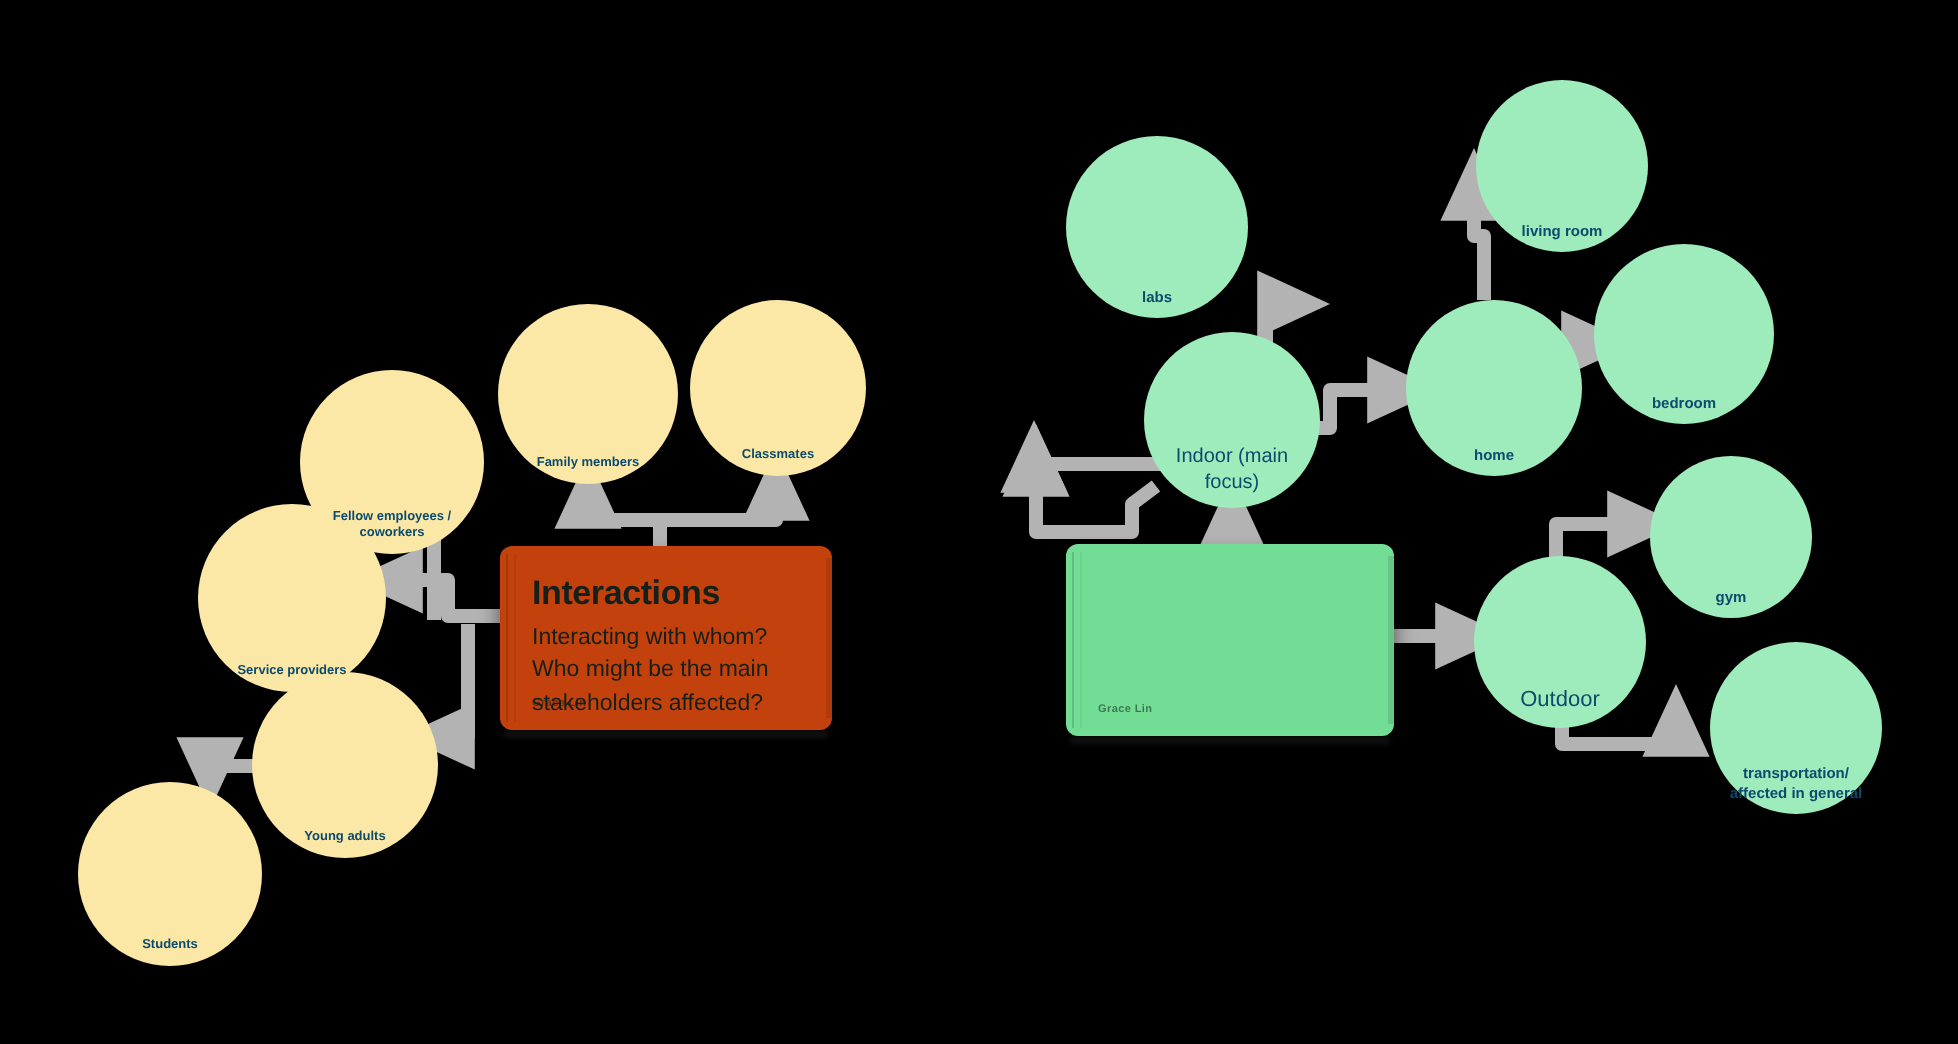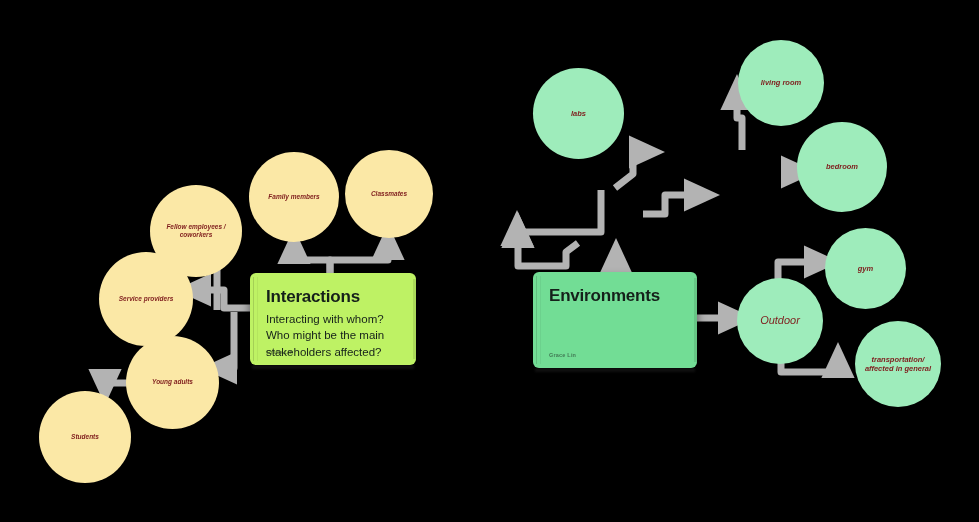--- a/index.html
+++ b/index.html
@@ -27,44 +27,43 @@
     left: 0; top: 0;
     width: 979px;
     height: 522px;
     pointer-events: none;
   }
   
   .bubble {
     position: absolute;
     border-radius: 50%;
     display: flex;
-    align-items: center;
+    align-items: flex-end;
     justify-content: center;
     text-align: center;
-    color: #7f1d1d;
+    color: #0c4a6e;
     box-sizing: border-box;
     line-height: 1.25;
     padding: 6px;
-    font-style: italic;
   }
   .bubble.yellow { background: #fbe8a6; }
   .bubble.green  { background: #9eecbb; }
   .bubble .label { display: block; }
 
   
   .card {
     position: absolute;
     box-sizing: border-box;
     border-radius: 6px;
     padding: 14px 16px 8px 16px;
     color: #15201a;
     overflow: hidden;
   }
   .card.yellow {
-    background: #bef264;
+    background: #c2410c;
     box-shadow: 0 6px 10px rgba(0,0,0,0.55);
   }
   .card.green {
     background: #72dd95;
     box-shadow: 0 6px 10px rgba(0,0,0,0.55);
   }
   .card .card-title {
     font-size: 17px;
     font-weight: 700;
     letter-spacing: -0.2px;
@@ -205,35 +204,40 @@
 
 
   <div class="bubble green" style="left:738px; top:40px; width:86px; height:86px;">
     <span class="label t-md">living room</span>
   </div>
 
   <div class="bubble green" style="left:797px; top:122px; width:90px; height:90px;">
     <span class="label t-md">bedroom</span>
   </div>
 
-
+  <div class="bubble green" style="left:703px; top:150px; width:88px; height:88px;">
+    <span class="label t-md">home</span>
+  </div>
+
+  <div class="bubble green" style="left:572px; top:166px; width:88px; height:88px;">
+    <span class="label t-lg">Indoor (main focus)</span>
+  </div>
 
   <div class="bubble green" style="left:737px; top:278px; width:86px; height:86px;">
     <span class="label t-xl">Outdoor</span>
   </div>
 
   <div class="bubble green" style="left:825px; top:228px; width:81px; height:81px;">
     <span class="label t-md">gym</span>
   </div>
 
   <div class="bubble green" style="left:855px; top:321px; width:86px; height:86px;">
     <span class="label t-md">transportation/ affected in general</span>
   </div>
 
   <div class="card green" style="left:533px; top:272px; width:164px; height:96px;">
     <div class="spine"></div>
     <div class="edge-right"></div>
-    <div class="card-title">Environments</div>
     <div class="card-author">Grace Lin</div>
   </div>
   <div class="card-shadowline" style="left:535px; top:368px; width:160px;"></div>
 
 </div>
 
 </body></html>

